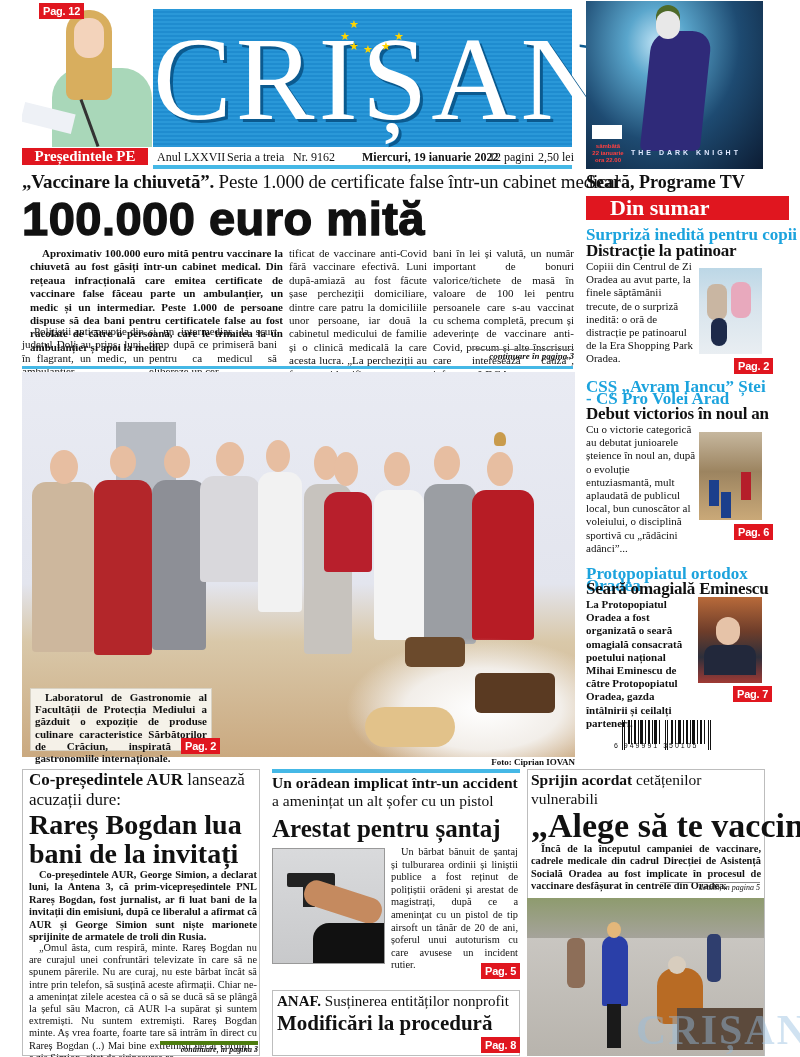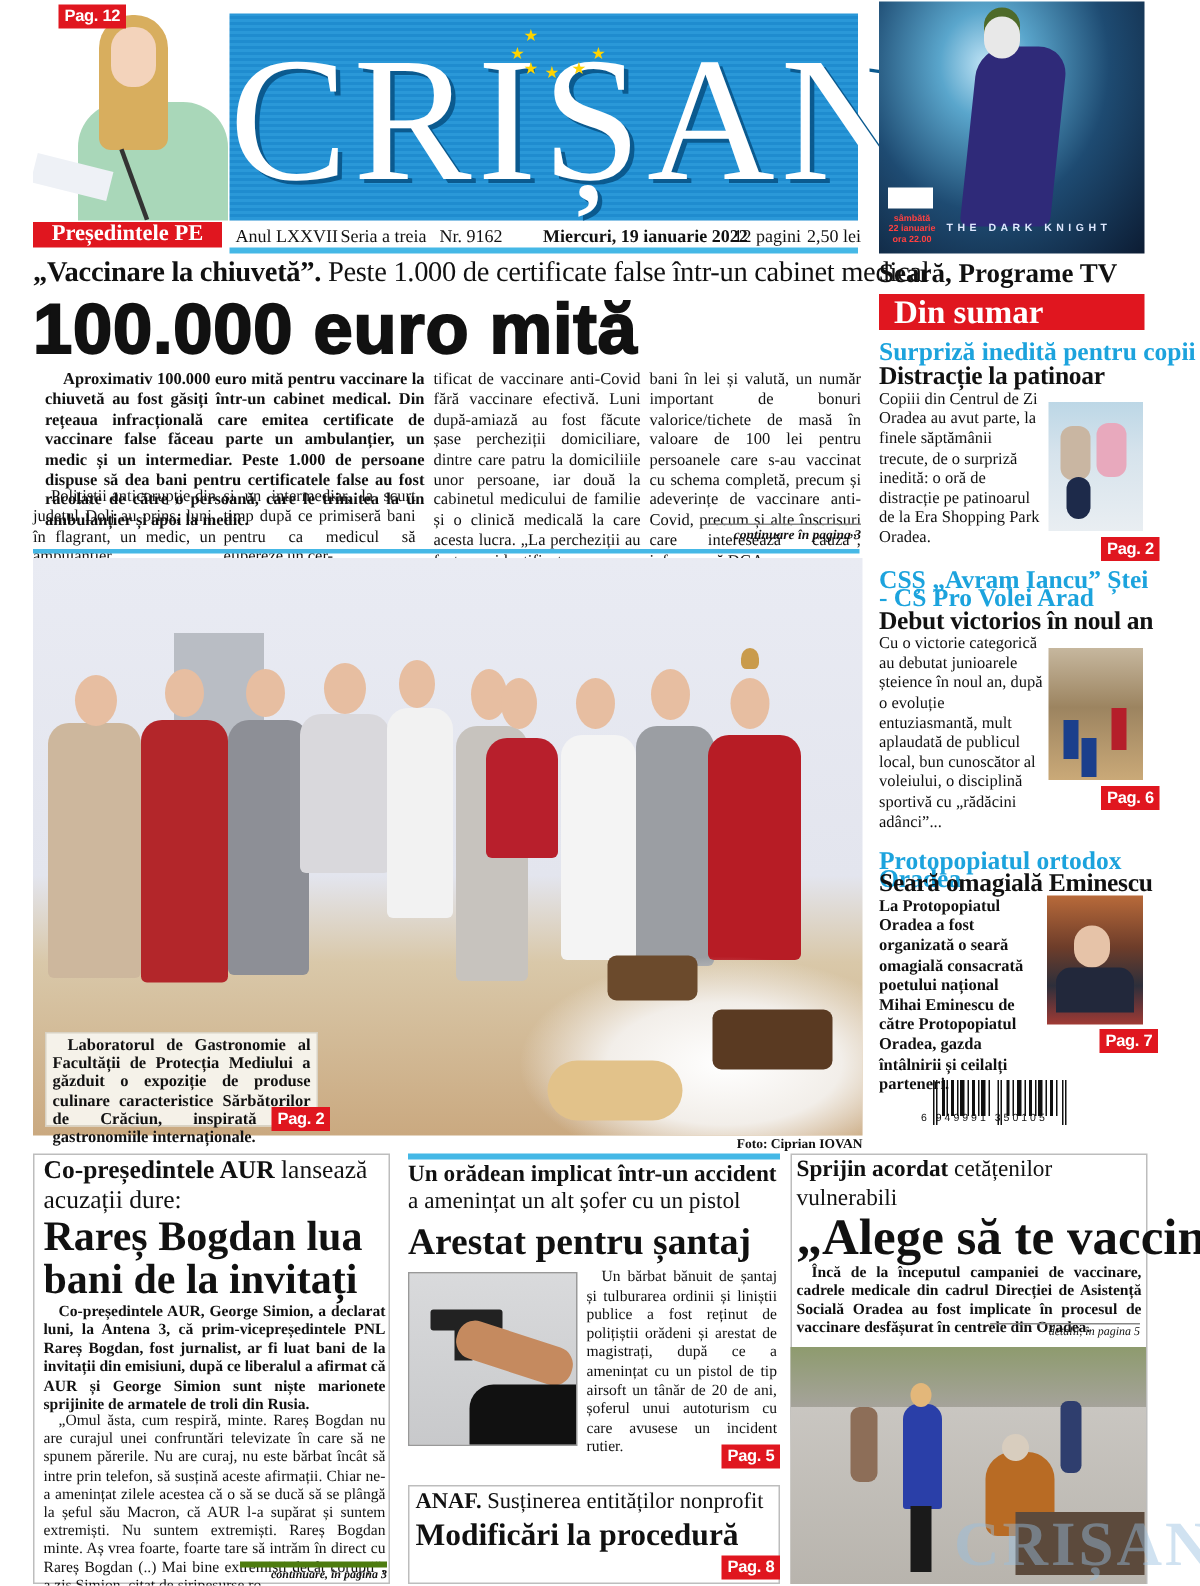--- a/index.html
+++ b/index.html
@@ -67,22 +67,22 @@
   .phead { position:absolute; border-radius: 50%; background:#e7bea1; }
   .phair { position:absolute; border-radius: 50% 50% 30% 30%; background:#2b1d14; }
   #food { position:absolute; right: 0; bottom: 0; width: 230px; height: 120px; background: radial-gradient(ellipse at 60% 60%, #fff 0%, #f2eee9 40%, transparent 70%); }
   .cake { position:absolute; border-radius: 6px; }
   #photo-caption { left: 30px; top: 688px; width: 182px; height: 63px; background: rgba(248,246,240,0.93);
     border: 1px solid #d8d2c4; padding: 2px 4px; font-weight: bold; font-size: 11px; line-height: 12.2px; text-align: justify; text-indent: 10px; }
   #photo-credit { left: 470px; top: 757px; width: 105px; text-align: right; font-size: 9px; font-weight: bold; }
 
   
   #tv-line { left: 586px; top: 172px; font-weight: bold; font-size: 18px; white-space: nowrap; }
-  #sumar-box { left: 586px; top: 196px; width: 177px; height: 24px; background: #e0161f; color: #fff;
-    font-weight: bold; font-size: 22px; line-height: 24px; padding-left: 10px; }
+  #sumar-box { left: 586px; top: 196px; width: 203px; height: 24px; background: #e0161f; color: #fff;
+    font-weight: bold; font-size: 22px; line-height: 24px; padding-left: 24px; }
   .side-kicker { position:absolute; color: #1ca3dd; font-weight: bold; font-size: 17px; line-height: 12px; }
   .side-title { position:absolute; font-weight: bold; font-size: 17px; line-height: 18px; white-space: nowrap; letter-spacing: -0.2px; }
   .side-body { position:absolute; font-size: 11px; line-height: 13.2px; }
   .side-photo { position:absolute; overflow:hidden; }
 
   #barcode { left: 620px; top: 720px; width: 100px; height: 30px; }
   #barcode-digits { left: 614px; top: 742px; width: 110px; font-family:"Liberation Sans","DejaVu Sans",sans-serif; font-size: 7px; letter-spacing: 2px; }
 
   
   .box { position: absolute; border: 1px solid #bdbdbd; }

